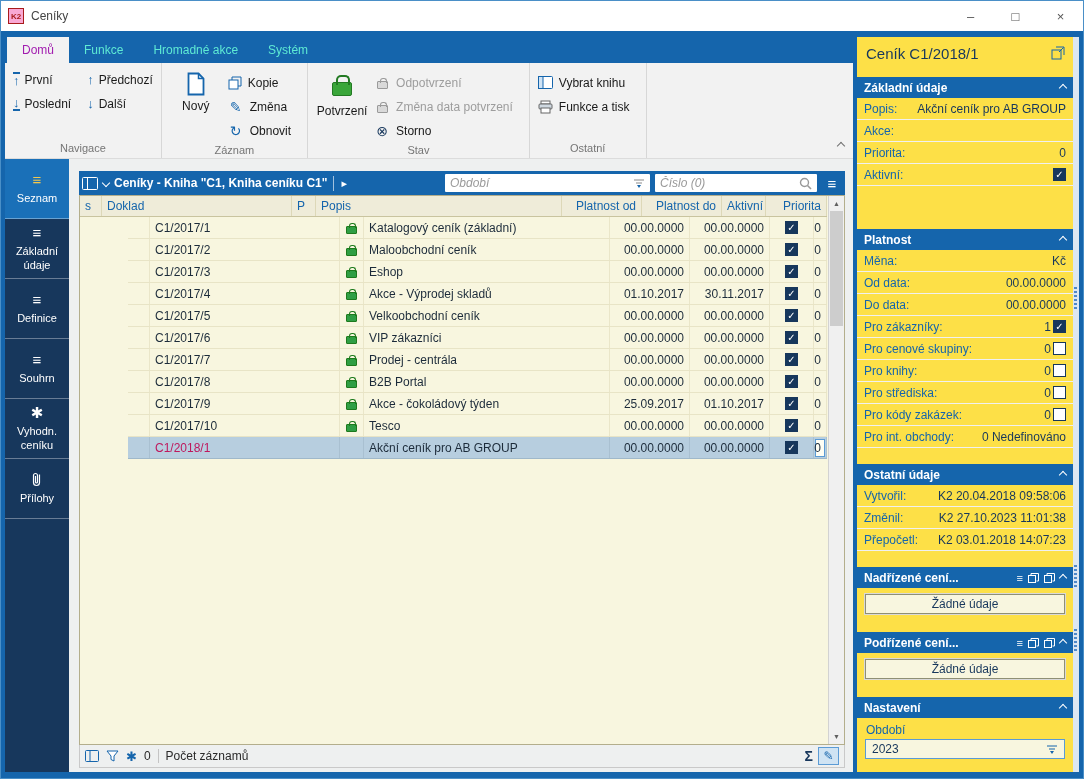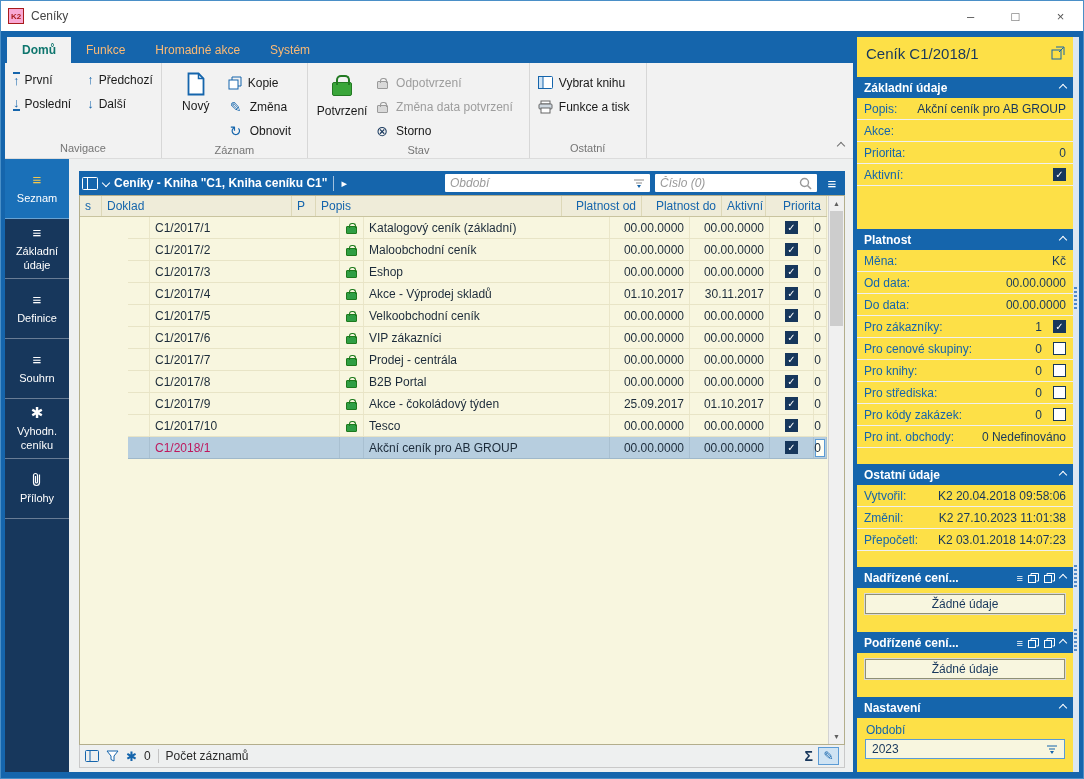--- a/index.html
+++ b/index.html
@@ -13,22 +13,22 @@
   .title-text { margin-left:7px; font-size:12px; color:#444; }
   .win-controls { margin-left:auto; display:flex; height:100%; }
   .win-btn { width:45px; display:flex; align-items:center; justify-content:center; font-size:13px; color:#555; }
 
   
   .app-body { position:absolute; top:30px; left:0; right:0; bottom:0; background:#1565ac; }
   .left-region { position:absolute; left:4px; top:6px; width:848px; bottom:6px; display:flex; flex-direction:column; }
 
   
   .tabbar { height:26px; display:flex; align-items:stretch; padding-left:2px; }
-  .tab { padding:0 15px; display:flex; align-items:center; color:#fdba74; font-size:12px; }
-  .tab.active { background:#f2f2f2; color:#0f766e; font-weight:bold; }
+  .tab { padding:0 15px; display:flex; align-items:center; color:#5eead4; font-size:12px; }
+  .tab.active { background:#f2f2f2; color:#a21caf; font-weight:normal; }
 
   
   .ribbon { background:#f2f2f2; height:96px; border-bottom:1px solid #dcdcdc; display:flex; position:relative; }
   .rgroup { display:flex; flex-direction:column; border-right:1px solid #d7d7d7; }
   .rgroup-content { flex:1; display:flex; padding:5px 8px 0 8px; gap:6px; }
   .rgroup-label { height:19px; text-align:center; color:#757575; font-size:11px; line-height:18px; padding:0 6px; }
   .navgrid { display:grid; grid-template-columns:auto auto; column-gap:16px; row-gap:9px; align-content:start; padding-top:4px; }
   .navitem { display:flex; align-items:center; gap:5px; color:#1a1a1a; }
   .navico { color:#1565ac; font-weight:bold; font-size:13px; line-height:1; }
   .cap-top { border-top:2px solid #1565ac; padding-top:0; }
@@ -107,21 +107,21 @@
   .sum-ico { font-size:14px; color:#17375c; font-weight:bold; }
   .pencil-btn { width:21px; height:18px; background:#cfe3f3; border:1px solid #5b9bd5; display:flex; align-items:center; justify-content:center; color:#1565ac; font-size:12px; }
 
   
   .panel { position:absolute; left:856px; top:6px; bottom:6px; right:10px; background:#fde047; overflow:hidden; }
   .panel-title-row { height:30px; display:flex; align-items:center; padding:2px 8px 0 9px; color:#17375c; font-size:15px; }
   .panel-open { margin-left:auto; display:flex; }
   .psec-head { height:21px; background:#1565ac; color:#fff; display:flex; align-items:center; gap:5px; padding:0 7px; font-size:12px; font-weight:bold; }
   .psec-head .ttl { flex:1; white-space:nowrap; overflow:hidden; }
   .hicon { font-weight:normal; font-size:11px; display:flex; align-items:center; }
-  .pfield { height:22px; display:flex; align-items:center; padding:0 7px; font-size:12px; border-bottom:1px solid #f0f0f0; gap:11px; }
+  .pfield { height:22px; display:flex; align-items:center; padding:0 7px; font-size:12px; border-bottom:1px solid #f0f0f0; gap:2px; }
   .pf-label { color:#1565ac; white-space:nowrap; }
   .pf-value { flex:1; text-align:right; color:#17375c; white-space:nowrap; overflow:hidden; }
   .gap-lg { height:43px; } .gap-md { height:16px; } .gap-sm { height:12px; }
   .empty-btn { margin:6px 8px; height:20px; background:#f8f6df; border:1px solid #8f8f74; outline:1px solid #d9d9d9; display:flex; align-items:center; justify-content:center; color:#17375c; font-size:12px; }
   .pf-small-label { color:#1565ac; font-size:12px; padding:5px 9px 2px; }
   .combo { margin:0 8px; height:20px; background:#f8f6df; border:1px solid #5b9bd5; display:flex; align-items:center; padding:0 6px; color:#17375c; font-size:12px; }
   .combo .ph { flex:1; }
 
   .panel-strip { position:absolute; top:6px; bottom:6px; right:4px; width:6px; background:#dce7f2; }
   .grip { position:absolute; left:1px; width:3px; height:24px; background:repeating-linear-gradient(#4d88c8 0 2px, transparent 2px 4px); }

